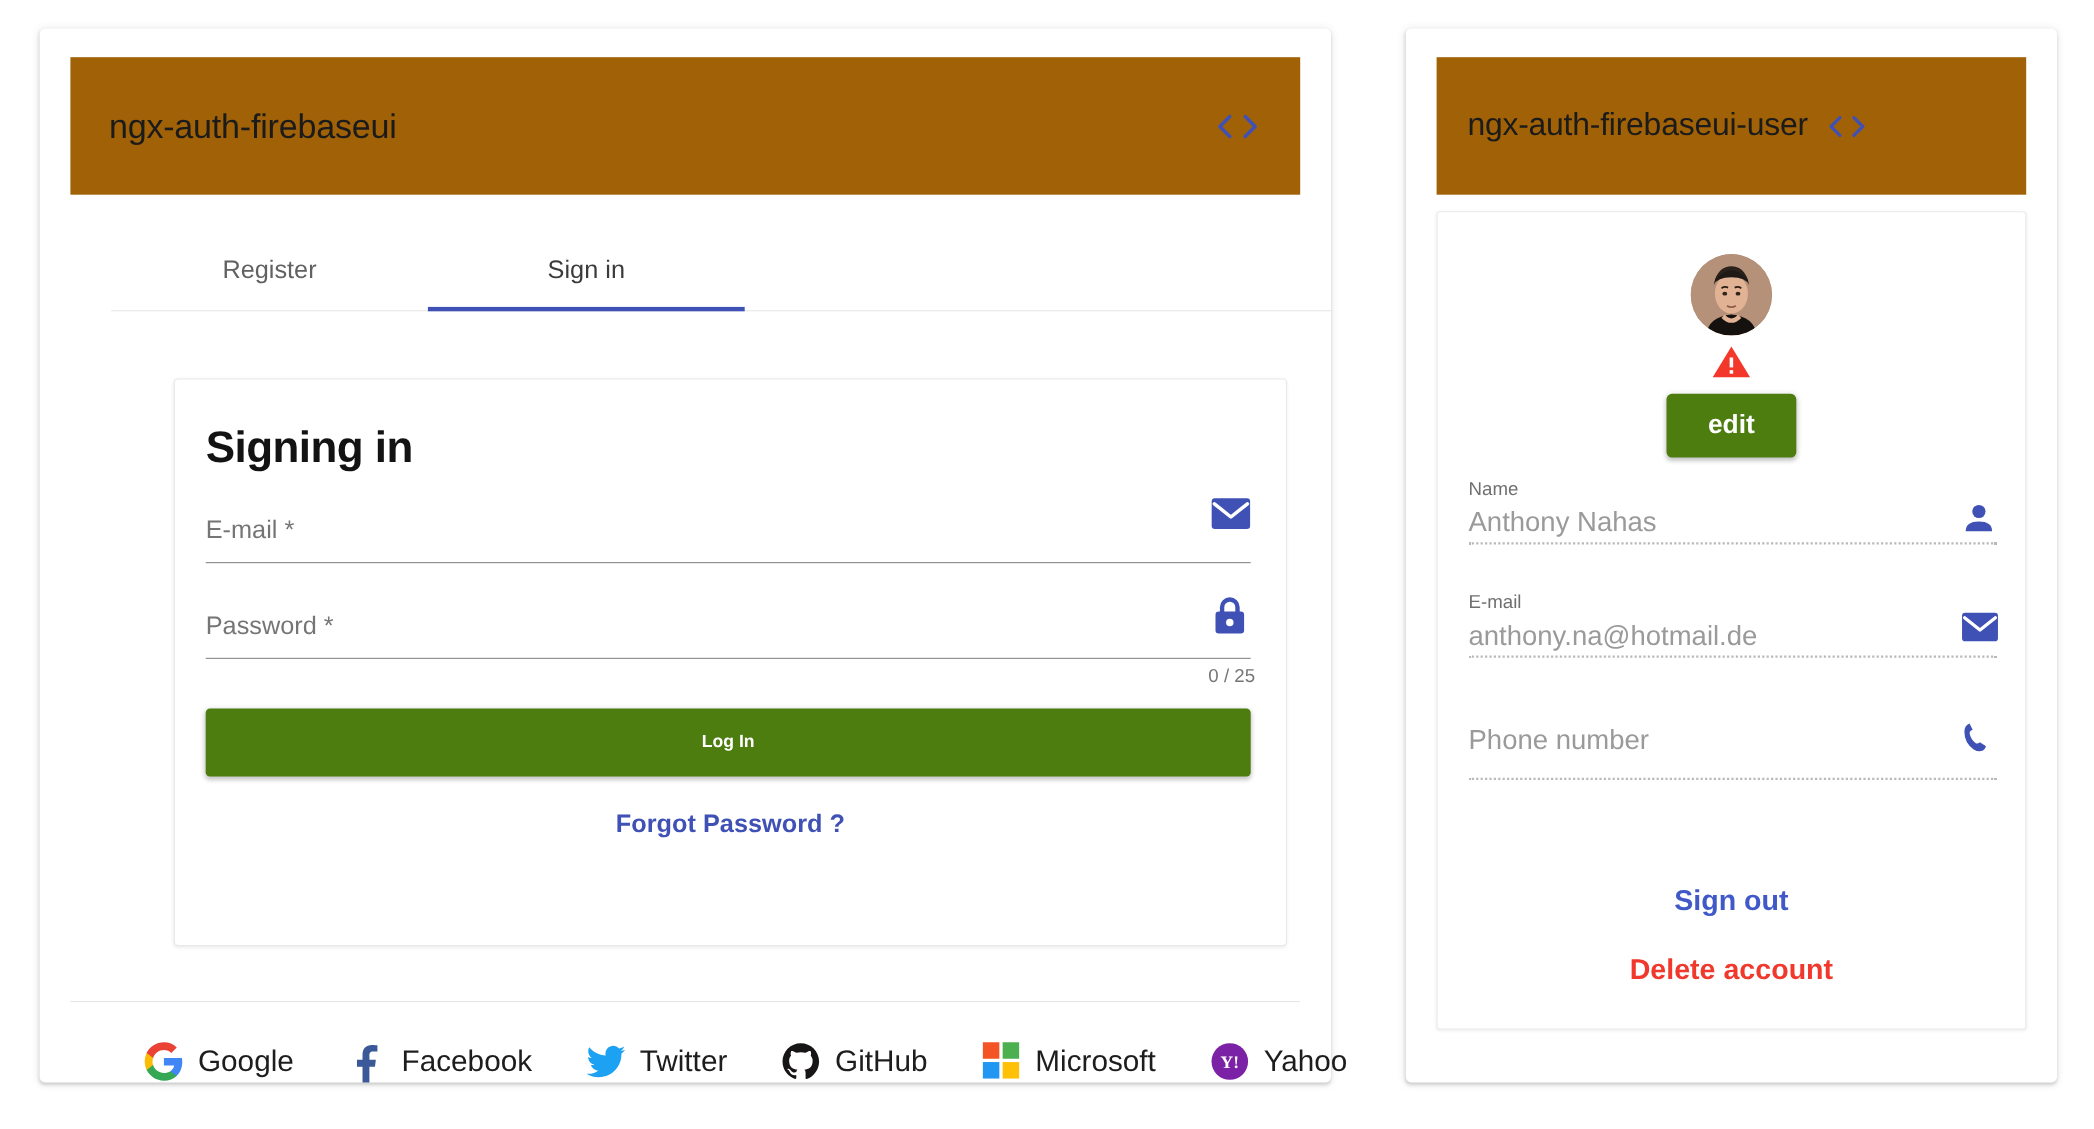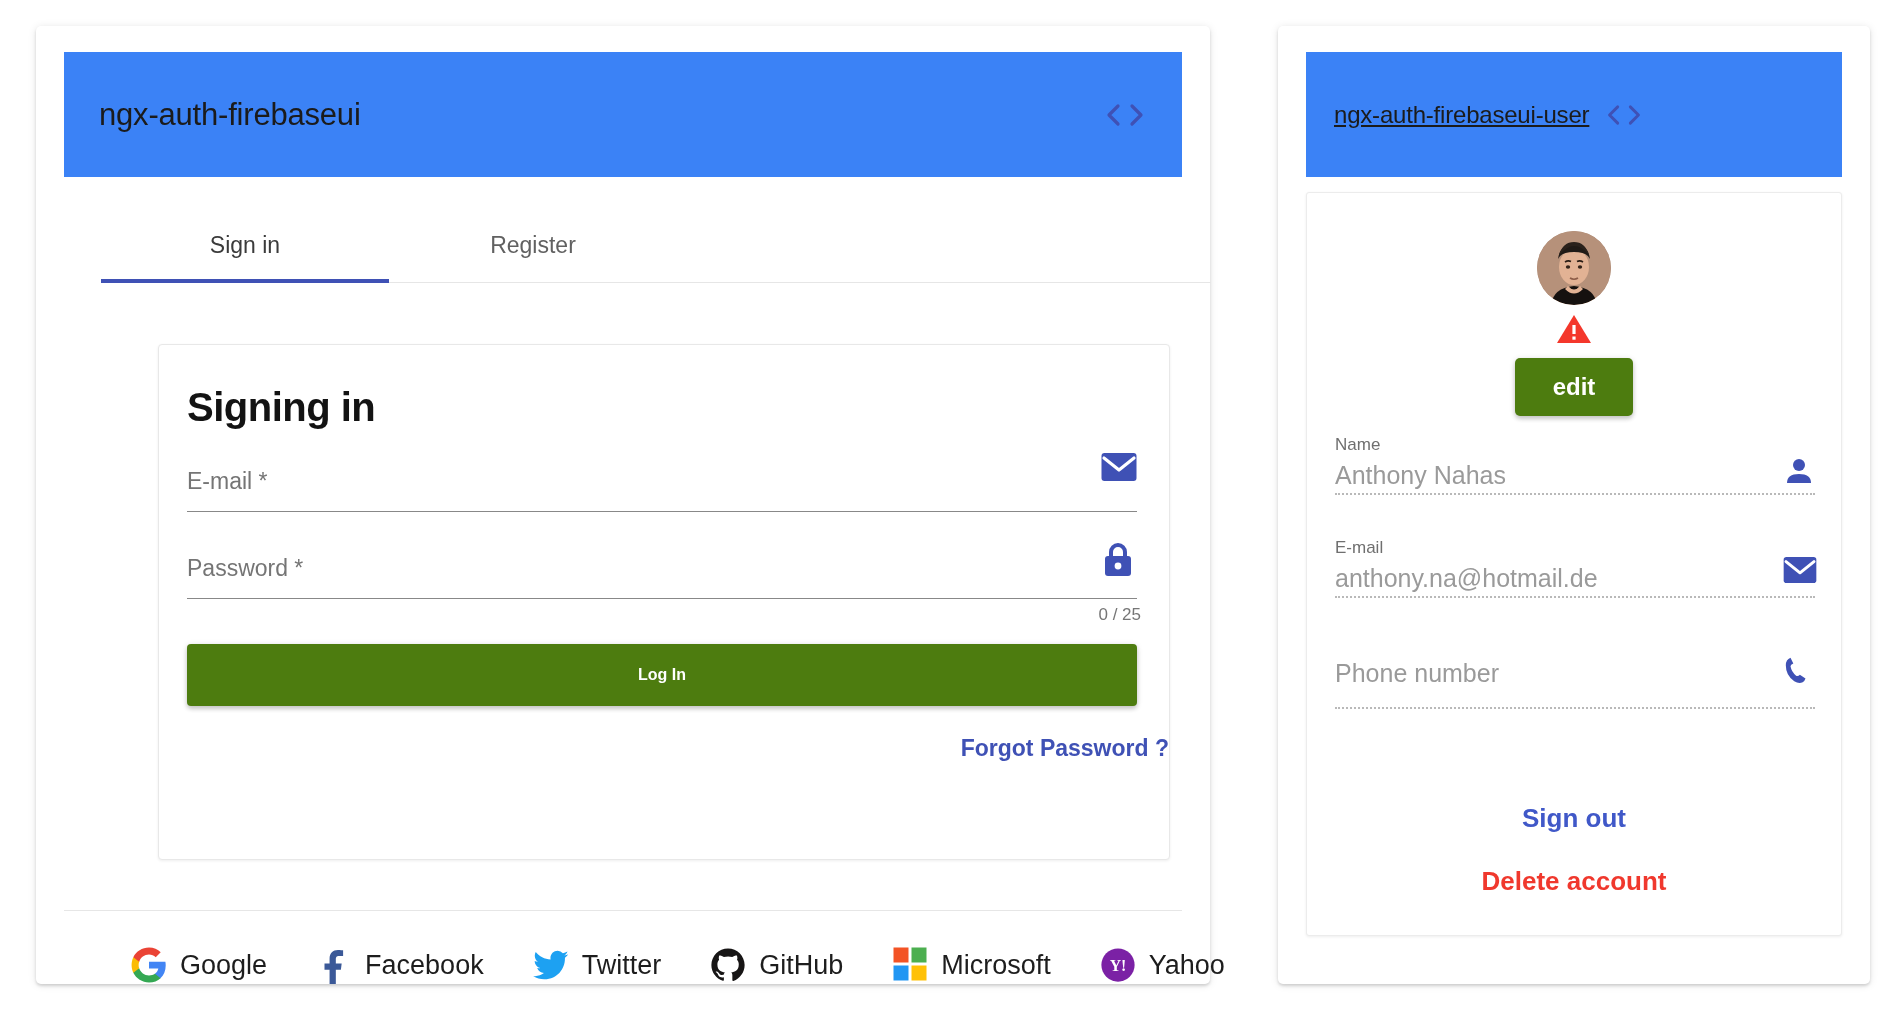--- a/index.html
+++ b/index.html
@@ -16,21 +16,21 @@
   }
 
   
   .card {
     position: absolute;
     background: #ffffff;
     border-radius: 5px;
     box-shadow: 0 2px 3px rgba(0,0,0,.14), 0 1px 9px rgba(0,0,0,.10);
   }
   .card-header {
-    background: #3b82f6;
+    background: #a16207;
     display: flex;
     align-items: center;
     justify-content: space-between;
   }
   .card-title {
     font-size: 31px;
     font-weight: 400;
     color: #1b1b1b;
     letter-spacing: -0.2px;
     white-space: nowrap;
@@ -109,21 +109,21 @@
     font-family: inherit;
     cursor: pointer;
     box-shadow: 0 3px 4px rgba(0,0,0,.16), 0 1px 6px rgba(0,0,0,.12);
   }
   #login-btn {
     left: 28px; top: 299px; width: 950px; height: 62px;
     font-size: 16px; font-weight: 700;
   }
   #forgot-link {
     position: absolute; left: 0; right: 0; top: 390px;
-    text-align: right;
+    text-align: center;
     font-size: 23px; font-weight: 700; color: #3f51b5;
     cursor: pointer; text-decoration: none;
   }
 
   
   .providers {
     position: absolute; left: 28px; top: 884px;
     width: 1118px; height: 74px;
     border-top: 1px solid #e6e6e6;
     display: flex; align-items: flex-end;
@@ -141,21 +141,21 @@
   .provider-ico { width: 38px; height: 38px; display: block; }
 
   
   #user-card { left: 1278px; top: 26px; width: 592px; height: 958px; }
   #user-card .card-header {
     position: absolute; left: 28px; top: 26px;
     width: 536px; height: 125px;
     padding: 0 24px 0 28px;
     justify-content: flex-start; gap: 16px;
   }
-  #user-card .card-title { font-size: 24px; text-decoration: underline; }
+  #user-card .card-title { font-size: 29px; }
 
   #profile-panel {
     position: absolute; left: 28px; top: 166px;
     width: 536px; height: 744px;
     background: #fff;
     border: 1px solid #ececec;
     border-radius: 3px;
     box-shadow: 0 1px 3px rgba(0,0,0,.07);
   }
 
@@ -216,25 +216,25 @@
       <div class="card-title">ngx-auth-firebaseui</div>
       <span class="code-icon">
         <svg width="42" height="30" viewBox="0 0 42 30">
           <path d="M14 6 L5 15 L14 24" fill="none" stroke="#3f51b5" stroke-width="3.2" stroke-linecap="round" stroke-linejoin="round"></path>
           <path d="M28 6 L37 15 L28 24" fill="none" stroke="#3f51b5" stroke-width="3.2" stroke-linecap="round" stroke-linejoin="round"></path>
         </svg>
       </span>
     </div>
 
     <div class="tabs">
+      <button class="tab">
+        <span>Register</span>
+      </button>
       <button class="tab active">
         <span>Sign in</span>
-      </button>
-      <button class="tab">
-        <span>Register</span>
       </button>
     </div>
 
     <div id="signin-panel">
 
       <div class="panel-title">Signing in</div>
 
       <div class="field" style="top:192px; height:62px;">
         <span class="field-label" style="position:absolute; left:0; bottom:17px;">Password *</span>
         <span class="field-icon" style="bottom:22px;">

